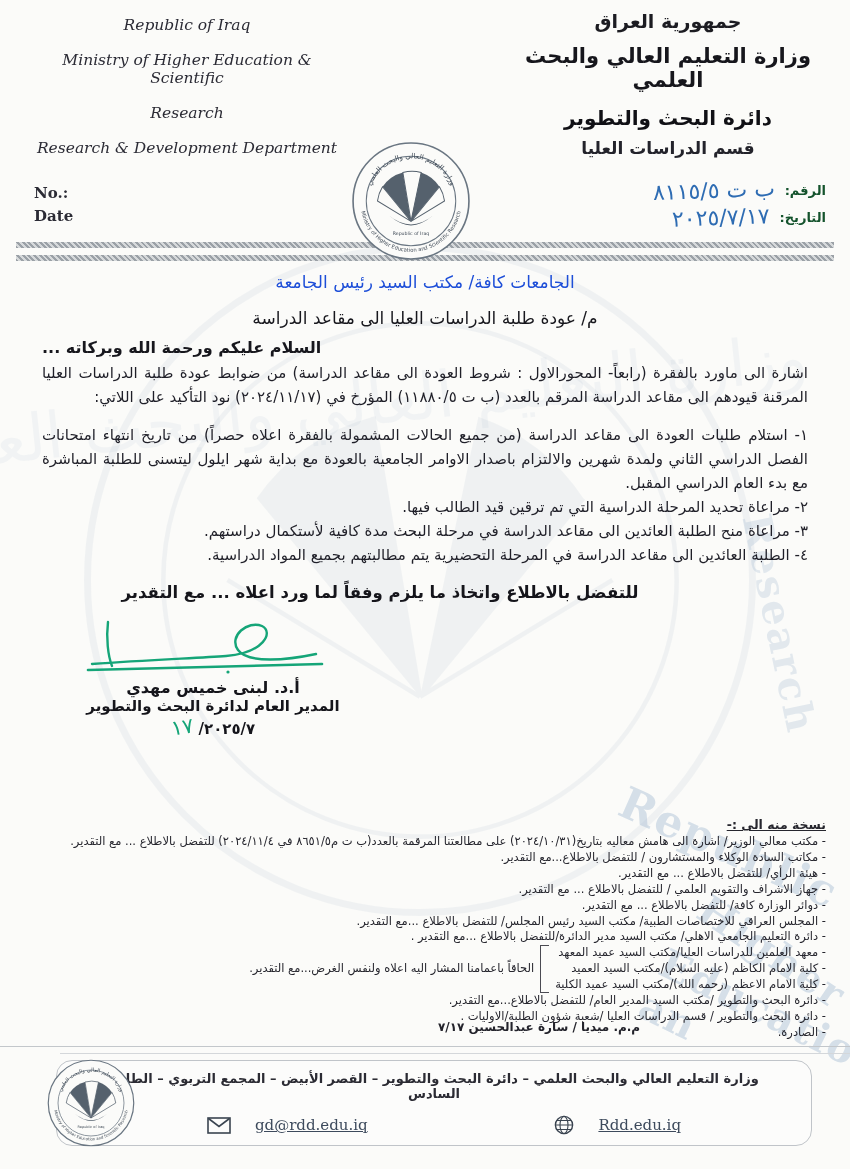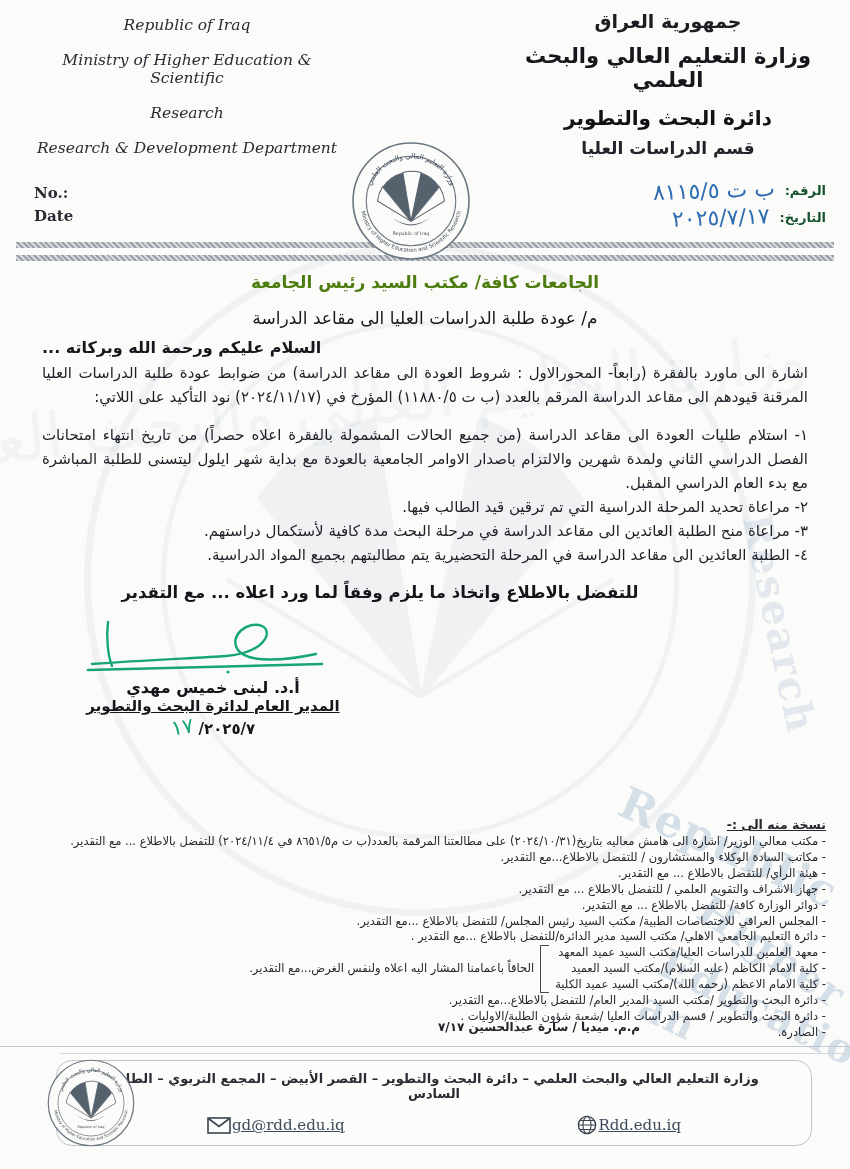--- a/index.html
+++ b/index.html
@@ -31,31 +31,31 @@
   .ref{position:absolute;right:24px;top:178px;z-index:2;direction:rtl;}
   .ref .row{display:flex;align-items:center;gap:10px;margin-bottom:2px;}
   .ref .lbl{font-size:13px;font-weight:bold;color:#14532d;}
   .ref .val{font-size:22px;color:#2e6cb3;transform:rotate(-2deg);letter-spacing:1px;}
   .bar{position:absolute;left:16px;right:16px;height:6px;z-index:1;
     background:repeating-linear-gradient(45deg,#9ba1a7 0 2px,#d6d9db 2px 4px);}
   .bar1{top:242px;}.bar2{top:255px;}
   .seal-top{position:absolute;left:350px;top:140px;width:122px;height:122px;z-index:2;}
   
   .body-ar{position:absolute;left:42px;right:42px;top:272px;z-index:1;direction:rtl;}
-  .addressee{font-size:17px;font-weight:bold;text-align:center;margin-bottom:16px;color:#4d7c0f;}
+  .addressee{font-size:17px;font-weight:normal;text-align:center;margin-bottom:16px;color:#1d4ed8;}
   .subject{font-size:17px;font-weight:normal;text-align:center;margin-bottom:10px;color:#17171d;}
   .salutation{font-size:16px;font-weight:bold;text-align:left;margin-bottom:4px;color:#17171d;}
   .intro,.list-item{font-size:15px;line-height:1.6;text-align:justify;text-align-last:right;color:#1f1f28;}
   .list{margin-top:14px;}
   .closing{font-size:16.5px;font-weight:bold;text-align:center;margin-top:16px;color:#15151b;transform:translateX(-45px);}
   
   .sig{position:absolute;left:58px;top:612px;width:310px;z-index:2;text-align:center;direction:rtl;}
   .sig svg{display:block;margin:0 auto;}
   .sig .name{font-size:16px;font-weight:bold;color:#15151b;margin-top:2px;}
-  .sig .title{font-size:15px;font-weight:bold;color:#15151b;text-decoration:underline;}
+  .sig .title{font-size:15px;font-weight:bold;color:#15151b;}
   .sig .date{font-size:15px;font-weight:bold;color:#15151b;direction:rtl;}
   .sig .hand{color:#15a578;font-size:21px;display:inline-block;transform:rotate(-10deg);font-weight:normal;}
   
   .copies{position:absolute;left:24px;right:24px;top:788px;z-index:1;direction:rtl;
     font-size:11.5px;line-height:1.38;color:#26262e;margin-top:28px;}
   .copies .heading{font-size:12.5px;font-weight:bold;text-decoration:underline;margin-bottom:1px;}
   .copies .c-item{text-align:right;}
   .bracket-row{display:flex;align-items:center;gap:6px;}
   .bracket-lines{flex:0 0 auto;max-width:345px;}
   .bracket-mark{flex:0 0 8px;height:46px;border-left:1.5px solid #4a4a52;
@@ -63,21 +63,21 @@
   .bracket-note{flex:1;text-align:right;padding-left:60px;}
   .typist{position:absolute;left:438px;top:1020px;z-index:1;direction:rtl;
     font-size:12px;font-weight:bold;color:#23232b;}
   
   .foot-line{position:absolute;left:0;right:0;top:1046px;border-top:1px solid #c3c7cb;z-index:1;}
   .foot-line2{position:absolute;left:60px;right:0;top:1053px;border-top:1px solid #d4d7da;z-index:1;}
   .foot-box{position:absolute;left:56px;right:38px;top:1060px;height:84px;z-index:1;
     border:1px solid #c0c4c9;border-radius:16px;background:rgba(255,255,255,.4);}
   .foot-address{direction:rtl;text-align:center;font-size:13px;font-weight:bold;color:#2b2b33;margin-top:10px;padding:0 30px;}
   .foot-links{display:flex;justify-content:space-between;align-items:center;padding:14px 130px 0 150px;}
-  .foot-link{display:flex;align-items:center;gap:1px;font-family:"DejaVu Serif",serif;
+  .foot-link{display:flex;align-items:center;gap:24px;font-family:"DejaVu Serif",serif;
     font-size:15px;color:#3d4a5c;text-decoration:underline;cursor:pointer;}
   .seal-foot{position:absolute;left:46px;top:1058px;width:90px;height:90px;z-index:2;}
 </style>
 </head>
 <body>
 
 <div class="page">
 
   <svg width="0" height="0" style="position:absolute" aria-hidden="true">
     <defs>

